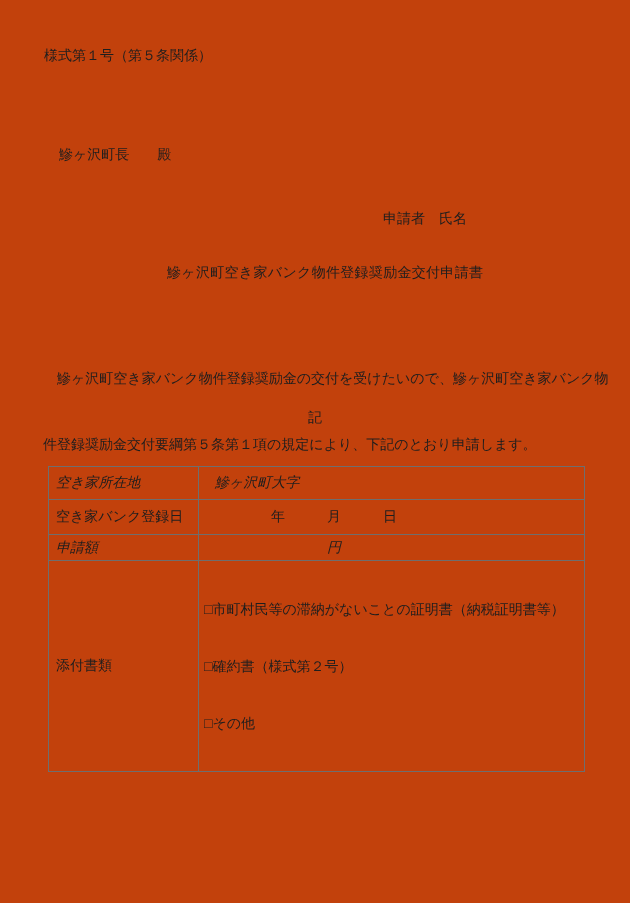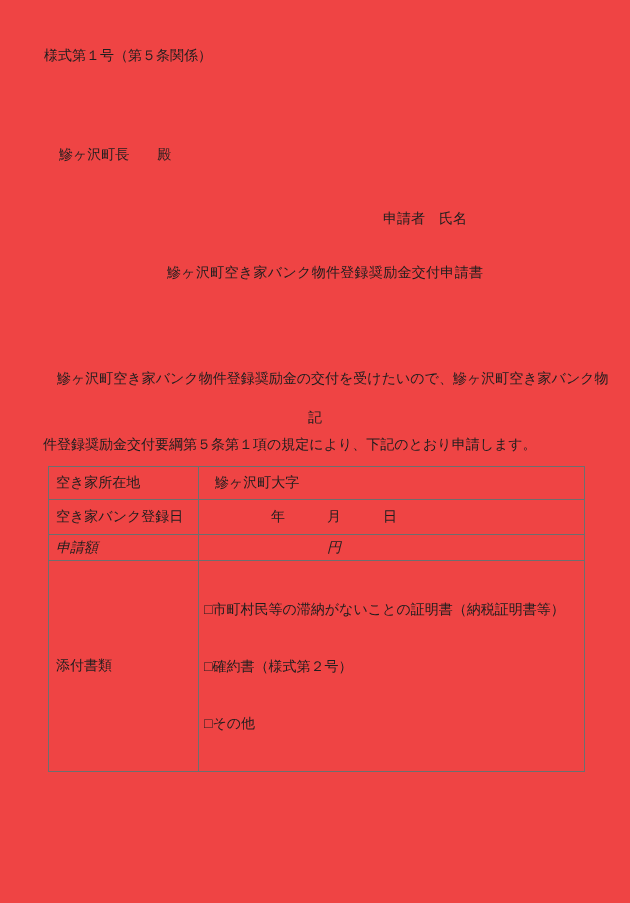--- a/index.html
+++ b/index.html
@@ -4,21 +4,21 @@
 <style>
   html, body {
     margin: 0;
     padding: 0;
     background: #ffffff;
   }
   .page {
     position: relative;
     width: 630px;
     height: 903px;
-    background: #ef4444;
+    background: #c2410c;
     font-family: "Liberation Serif", "DejaVu Serif", serif;
     color: #1e1e1e;
     font-size: 14px;
     line-height: 1;
     overflow: hidden;
   }
   .abs { position: absolute; white-space: pre; }
 
   .form-label   { left: 44px;  top: 49px; }
   .no-date-blk  { right: 42px; top: 72px; text-align: right; line-height: 18px; }
@@ -44,21 +44,21 @@
     padding: 0;
     vertical-align: middle;
     white-space: pre;
     overflow: hidden;
   }
   .app-table col.c1 { width: 150px; }
   .app-table col.c2 { width: 386px; }
   .app-table td.lbl { padding-left: 7px; }
   .app-table td.val { padding-left: 16px; }
   .app-table td.opts { padding-left: 5px; line-height: 19px; padding-top: 1px; margin-left: 33px; }
-  tr.r1, tr.r2 { height: 33px; }
+  tr.r1, tr.r2 { height: 33px; font-style: italic; }
   tr.r3 { height: 35px; }
   tr.r4 { height: 26px; font-style: italic; }
   tr.r5 { height: 58px; }
 </style>
 </head>
 <body>
 
 <div class="page">
 
   <div class="abs form-label">様式第１号（第５条関係）</div>

